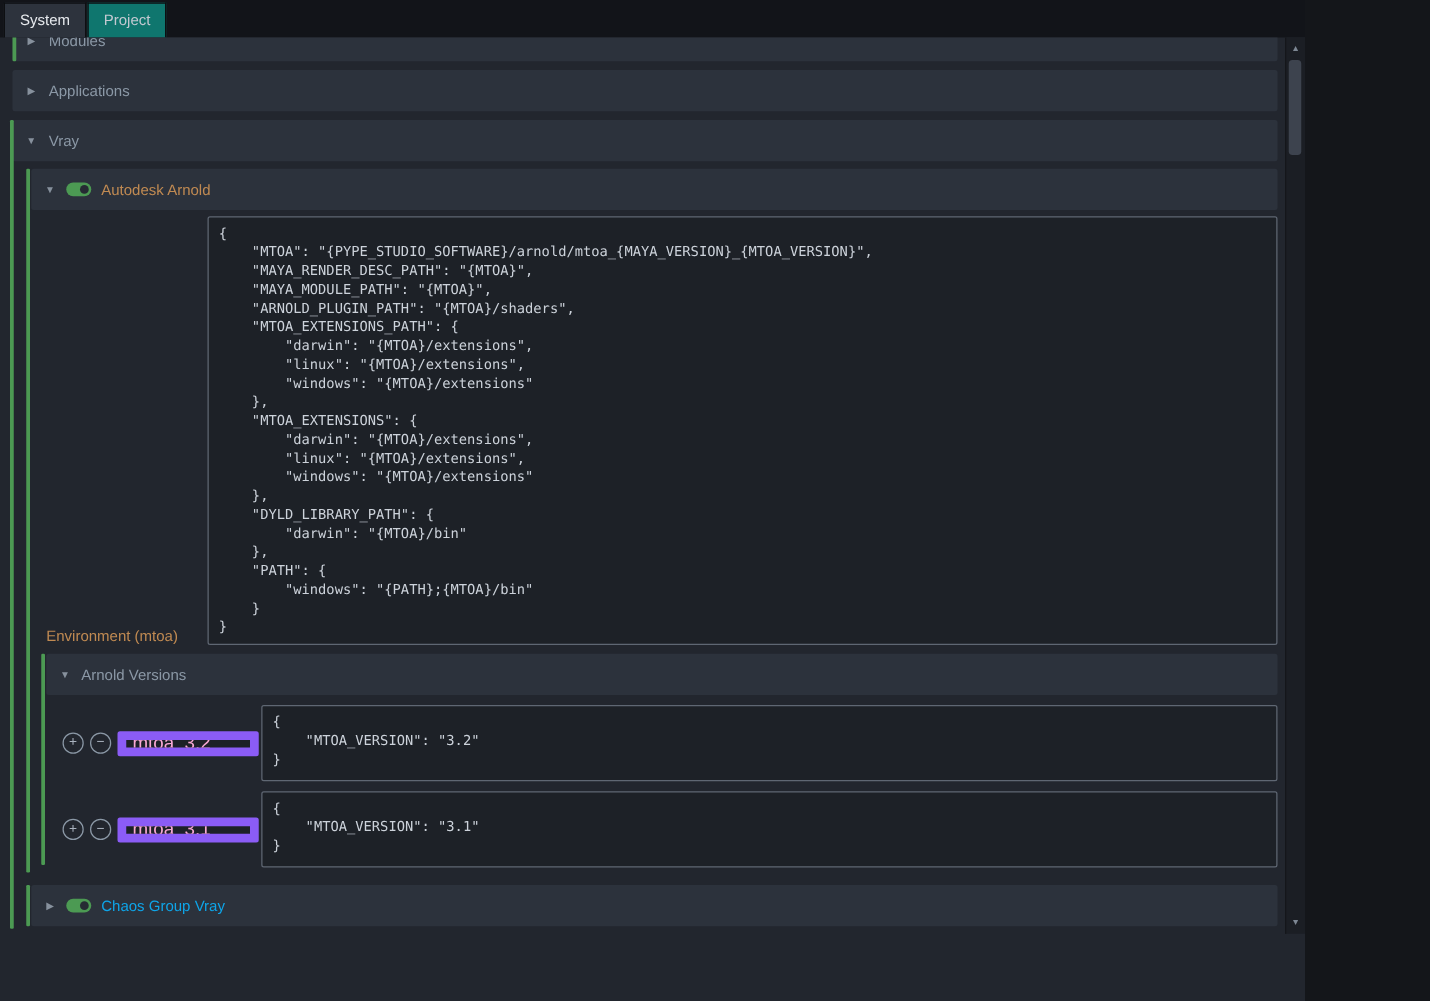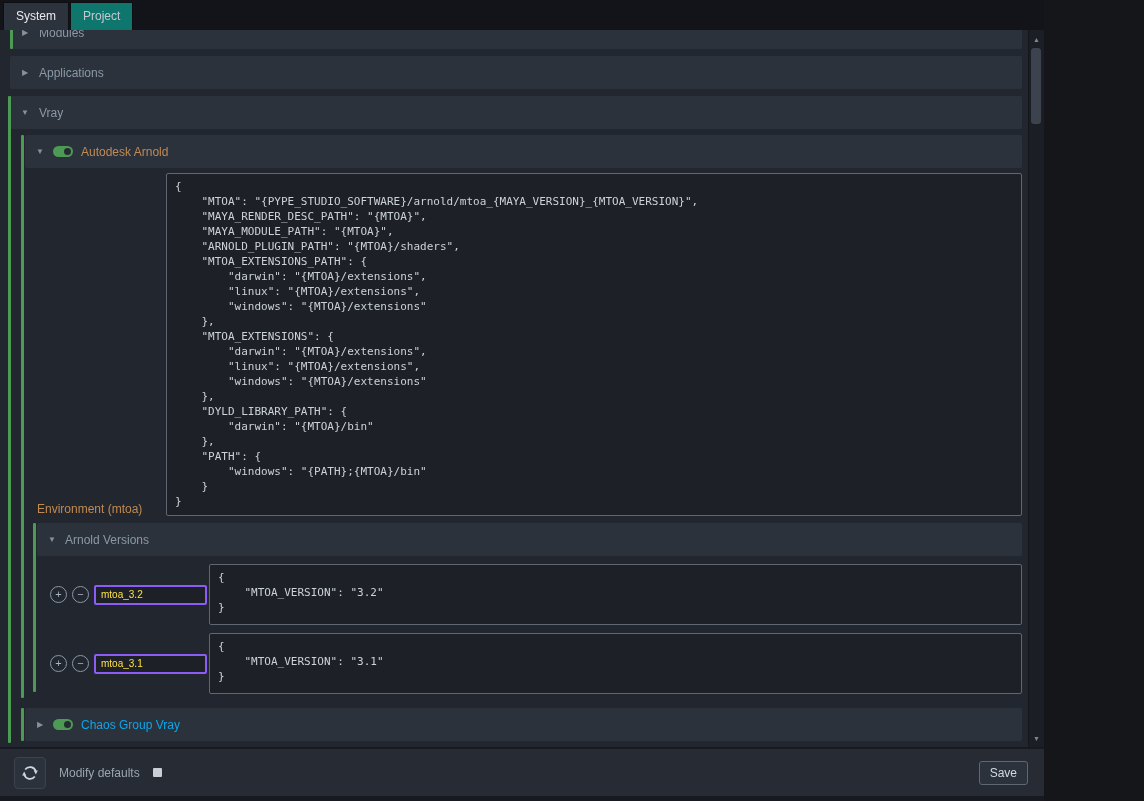--- a/index.html
+++ b/index.html
@@ -61,22 +61,22 @@
   .versions-group::before {content:""; position:absolute; left:-4px; top:0; bottom:2px;
         width:3px; background:#4c9a53; border-radius:1px;}
   .versions-group .group-hdr {margin-bottom:5px;}
 
   .vrow {display:flex; align-items:center; margin-top:8px;}
   .vrow .controls {flex:none; width:170px; display:flex; align-items:center; gap:5px;
         padding-left:13px; box-sizing:border-box;}
   .round-btn {width:17px; height:17px; border-radius:50%; border:1px solid #8b98a6;
         background:transparent; color:#aab3bf; font-size:11px; line-height:13px;
         padding:0; cursor:pointer; font-family:"Liberation Sans", sans-serif; flex:none;}
-  .key-input {flex:1; height:20px; background:#1d2127; border:2px solid #8b5cf6;
-        color:#fde047; font-size:10px; padding:0 5px; box-sizing:border-box;
+  .key-input {flex:1; height:20px; background:#1d2127; border:7px solid #8b5cf6;
+        color:#f9a8d4; font-size:15px; padding:0 5px; box-sizing:border-box;
         border-radius:2px; min-width:0; font-family:"Liberation Sans", sans-serif;}
   .vers-area {flex:1; height:61px; margin-left:2px;}
 
   .group-hdr.chaos {margin-top:8px;}
   .group-hdr.chaos::before {content:""; position:absolute; left:-4px; top:0; bottom:0;
         width:3px; background:#4c9a53; border-radius:1px;}
 
   
   .scrollbar {position:absolute; top:30px; right:0; bottom:54px; width:16px;
         background:#1b1e24; border-left:1px solid #14161a; box-sizing:border-box;}
@@ -215,28 +215,14 @@
   <div class="scrollbar">
     <div class="scroll-btn up">
       <span>▲</span>
     </div>
     <div class="thumb"></div>
     <div class="scroll-btn down">
       <span>▼</span>
     </div>
   </div>
 
-  <div class="footer">
-    <button class="refresh-btn">
-      <svg viewBox="0 0 18 18" width="18" height="18">
-        <path d="M 4.2 5.6 A 6 6 0 0 1 14.8 7.4" stroke="#cfd5dc" stroke-width="1.7" fill="none"></path>
-        <polygon points="12.8,6.6 16.8,6.6 14.8,10.4" fill="#cfd5dc"></polygon>
-        <path d="M 13.8 12.4 A 6 6 0 0 1 3.2 10.6" stroke="#cfd5dc" stroke-width="1.7" fill="none"></path>
-        <polygon points="1.2,11.4 5.2,11.4 3.2,7.6" fill="#cfd5dc"></polygon>
-      </svg>
-    </button>
-    <span class="md-label">Modify defaults</span>
-    <span class="md-check"></span>
-    <span class="spacer"></span>
-    <button class="save-btn">Save</button>
-  </div>
 
 </div>
 
 </body></html>

